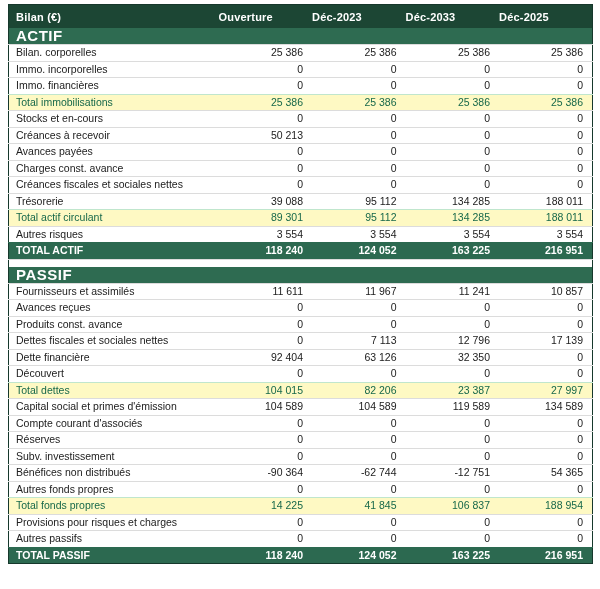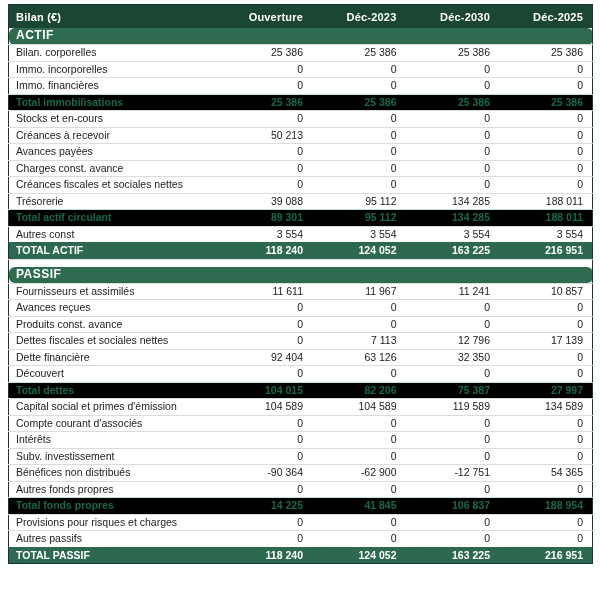--- a/index.html
+++ b/index.html
@@ -29,58 +29,57 @@
   thead th {
     background: #1c4634;
     color: #ffffff;
     font-weight: bold;
     font-size: 11px;
     height: 23px;
     padding: 0;
     letter-spacing: 0.2px;
   }
   thead th.title { text-align: left; padding-left: 7px; }
-  thead th.num   { text-align: right; padding-right: 9px; }
+  thead th.num   { text-align: left; padding-right: 9px; }
 
   
   td {
     height: 15.5px;
     padding: 0;
     font-size: 10.5px;
     line-height: 15.5px;
     white-space: nowrap;
     overflow: hidden;
   }
   td.label { text-align: left; padding-left: 7px; }
   td.num   { text-align: right; padding-right: 9px; }
 
   
   tr.section td {
     background: #2e6b51;
     color: #ffffff;
     font-weight: bold;
-    font-size: 12px;
+    font-size: 15px;
     letter-spacing: 0.5px;
     height: 16px;
     padding-left: 7px;
-    border-radius: 6px;
   }
 
   
   tr.row-data td {
     background: #ffffff;
     color: #212121;
     border-top: 1px solid #dcdcdc;
   }
 
   
   tr.row-subtotal td {
-    background: #000000;
+    background: #fef9c3;
     color: #17684a;
-    font-weight: bold;
+    font-weight: normal;
     border-top: 1px solid #c0e6cd;
     margin-left: 16px;
   }
 
   
   tr.row-grand td {
     background: #2c6950;
     color: #ffffff;
     font-weight: bold;
     border-top: 1px solid #2c6950;
@@ -104,21 +103,21 @@
       <col class="c-num">
       <col class="c-num">
       <col class="c-num">
       <col class="c-num">
     </colgroup>
     <thead>
       <tr>
         <th class="title">Bilan (€)</th>
         <th class="num">Ouverture</th>
         <th class="num">Déc-2023</th>
-        <th class="num">Déc-2030</th>
+        <th class="num">Déc-2033</th>
         <th class="num">Déc-2025</th>
       </tr>
     </thead>
     <tbody>
         <tr class="section">
           <td class="" colspan="5">ACTIF</td>
         </tr>
         <tr class="row-data">
           <td class="label">Bilan. corporelles</td>
           <td class="num">25 386</td>
@@ -190,21 +189,21 @@
           <td class="num">188 011</td>
         </tr>
         <tr class="row-subtotal">
           <td class="label">Total actif circulant</td>
           <td class="num">89 301</td>
           <td class="num">95 112</td>
           <td class="num">134 285</td>
           <td class="num">188 011</td>
         </tr>
         <tr class="row-data">
-          <td class="label">Autres const</td>
+          <td class="label">Autres risques</td>
           <td class="num">3 554</td>
           <td class="num">3 554</td>
           <td class="num">3 554</td>
           <td class="num">3 554</td>
         </tr>
         <tr class="row-grand">
           <td class="label">TOTAL ACTIF</td>
           <td class="num">118 240</td>
           <td class="num">124 052</td>
           <td class="num">163 225</td>
@@ -255,55 +254,55 @@
           <td class="label">Découvert</td>
           <td class="num">0</td>
           <td class="num">0</td>
           <td class="num">0</td>
           <td class="num">0</td>
         </tr>
         <tr class="row-subtotal">
           <td class="label">Total dettes</td>
           <td class="num">104 015</td>
           <td class="num">82 206</td>
-          <td class="num">75 387</td>
+          <td class="num">23 387</td>
           <td class="num">27 997</td>
         </tr>
         <tr class="row-data">
           <td class="label">Capital social et primes d'émission</td>
           <td class="num">104 589</td>
           <td class="num">104 589</td>
           <td class="num">119 589</td>
           <td class="num">134 589</td>
         </tr>
         <tr class="row-data">
           <td class="label">Compte courant d'associés</td>
           <td class="num">0</td>
           <td class="num">0</td>
           <td class="num">0</td>
           <td class="num">0</td>
         </tr>
         <tr class="row-data">
-          <td class="label">Intérêts</td>
+          <td class="label">Réserves</td>
           <td class="num">0</td>
           <td class="num">0</td>
           <td class="num">0</td>
           <td class="num">0</td>
         </tr>
         <tr class="row-data">
           <td class="label">Subv. investissement</td>
           <td class="num">0</td>
           <td class="num">0</td>
           <td class="num">0</td>
           <td class="num">0</td>
         </tr>
         <tr class="row-data">
           <td class="label">Bénéfices non distribués</td>
           <td class="num">-90 364</td>
-          <td class="num">-62 900</td>
+          <td class="num">-62 744</td>
           <td class="num">-12 751</td>
           <td class="num">54 365</td>
         </tr>
         <tr class="row-data">
           <td class="label">Autres fonds propres</td>
           <td class="num">0</td>
           <td class="num">0</td>
           <td class="num">0</td>
           <td class="num">0</td>
         </tr>

